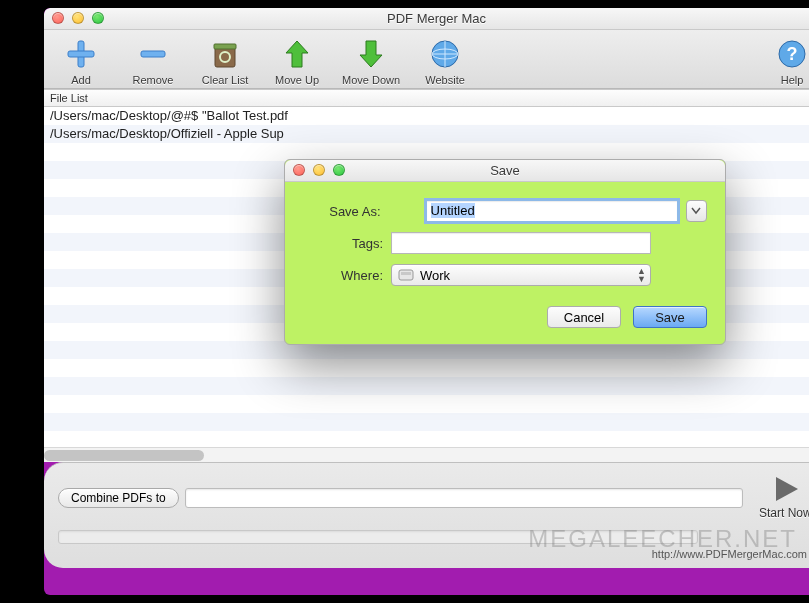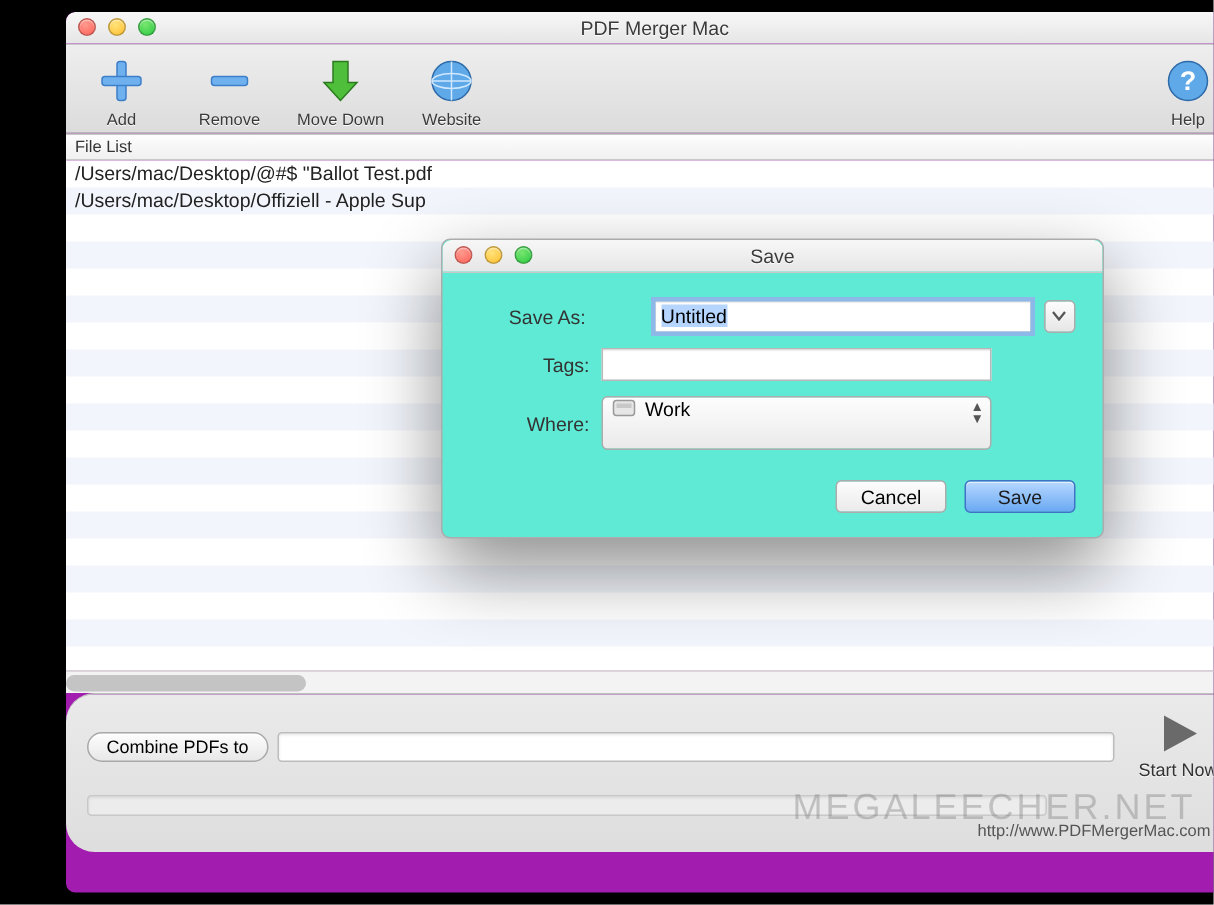--- a/index.html
+++ b/index.html
@@ -83,23 +83,23 @@
   }
   .combine-input { flex:1; height: 20px; border: 1px solid #bcbcbc; border-radius: 3px; background: #fff; box-shadow: inset 0 1px 2px rgba(0,0,0,.1); }
   .start-col { display:flex; flex-direction:column; align-items:center; margin-left: 10px; }
   .start-lbl { font-size: 12px; color: #333; text-shadow: 0 1px 0 #fff; }
   .progress { margin-top: 10px; height: 14px; background: #ececec; border: 1px solid #c8c8c8; border-radius: 3px; box-shadow: inset 0 1px 2px rgba(0,0,0,.08); width: 640px; }
   .footerlink { text-align: right; font-size: 11px; color: #555; padding: 4px 8px; }
 
   
   .dialog {
     position: absolute;
-    left: 294px; top: 159px;
+    left: 284px; top: 159px;
     width: 442px;
-    background: #5eead4;
+    background: #bef264;
     border: 1px solid #acacac;
     border-radius: 6px;
     box-shadow: 0 20px 50px rgba(0,0,0,.45);
   }
   .dialog .titlebar { border-top-left-radius: 6px; border-top-right-radius: 6px; }
   .dlgbody { padding: 18px 18px 16px 20px; }
   .formrow { display:flex; align-items:center; margin-bottom: 10px; }
   .formrow label { width: 78px; text-align: right; margin-right: 8px; font-size: 13px; color: #333; }
   .txt {
     height: 22px; border: 1px solid #b7b7b7; border-radius: 0; background: #fff;
@@ -108,23 +108,23 @@
   }
   .txt.focus { outline: 3px solid #8db9e8; outline-offset: -1px; }
   .txt.focus::selection, .seltxt { background: #b5d5ff; }
   .sel-wrap { display:inline-block; font-size:13px; line-height:22px; }
   .sq {
     width: 22px; height: 22px; border: 1px solid #acacac; border-radius: 4px;
     background: linear-gradient(#fdfdfd,#e6e6e6);
     display:flex; align-items:center; justify-content:center; margin-left:8px;
   }
   .popup {
-    height: 36px; border: 1px solid #acacac; border-radius: 4px;
+    height: 22px; border: 1px solid #acacac; border-radius: 4px;
     background: linear-gradient(#fdfdfd,#eaeaea);
-    display:flex; padding: 0 6px; gap:6px;
+    display:flex; align-items:center; padding: 0 6px; gap:6px;
     box-shadow: 0 1px 0 #fff inset; position: relative;
   }
   .popup .arrows { position:absolute; right:4px; top:2px; font-size:9px; line-height:8px; color:#555; text-align:center;}
   .dlgbtns { display:flex; justify-content:flex-end; gap:12px; margin-top: 20px; }
   .btn {
     min-width: 74px; height: 22px; border-radius: 4px; font-size: 13px;
     border: 1px solid #acacac;
     background: linear-gradient(#fdfdfd,#eaeaea);
   }
   .btn.primary {
@@ -164,20 +164,38 @@
       </div>
       <span class="lbl">Add</span>
     </div>
     <div class="tbtn">
       <div class="ico">
         <svg width="34" height="34" viewBox="0 0 34 34">
             <rect x="5" y="14" width="24" height="6" rx="2" fill="#6fb1ef" stroke="#3c7fc9"></rect>
           </svg>
       </div>
       <span class="lbl">Remove</span>
+    </div>
+    <div class="tbtn">
+      <div class="ico">
+        <svg width="34" height="34" viewBox="0 0 34 34">
+            <rect x="7" y="10" width="20" height="20" rx="2" fill="#8a6a4a" stroke="#5e4830"></rect>
+            <rect x="6" y="7" width="22" height="5" rx="1" fill="#7aa250" stroke="#50702f"></rect>
+            <circle cx="17" cy="20" r="5" fill="none" stroke="#dff0c8" stroke-width="2"></circle>
+          </svg>
+      </div>
+      <span class="lbl">Clear List</span>
+    </div>
+    <div class="tbtn">
+      <div class="ico">
+        <svg width="34" height="34" viewBox="0 0 34 34">
+            <path d="M17 4 L28 16 L22 16 L22 30 L12 30 L12 16 L6 16 Z" fill="#4fbf3b" stroke="#2c7a1f"></path>
+          </svg>
+      </div>
+      <span class="lbl">Move Up</span>
     </div>
     <div class="tbtn">
       <div class="ico">
         <svg width="34" height="34" viewBox="0 0 34 34">
             <path d="M17 30 L6 18 L12 18 L12 4 L22 4 L22 18 L28 18 Z" fill="#4fbf3b" stroke="#2c7a1f"></path>
           </svg>
       </div>
       <span class="lbl">Move Down</span>
     </div>
     <div class="tbtn">

